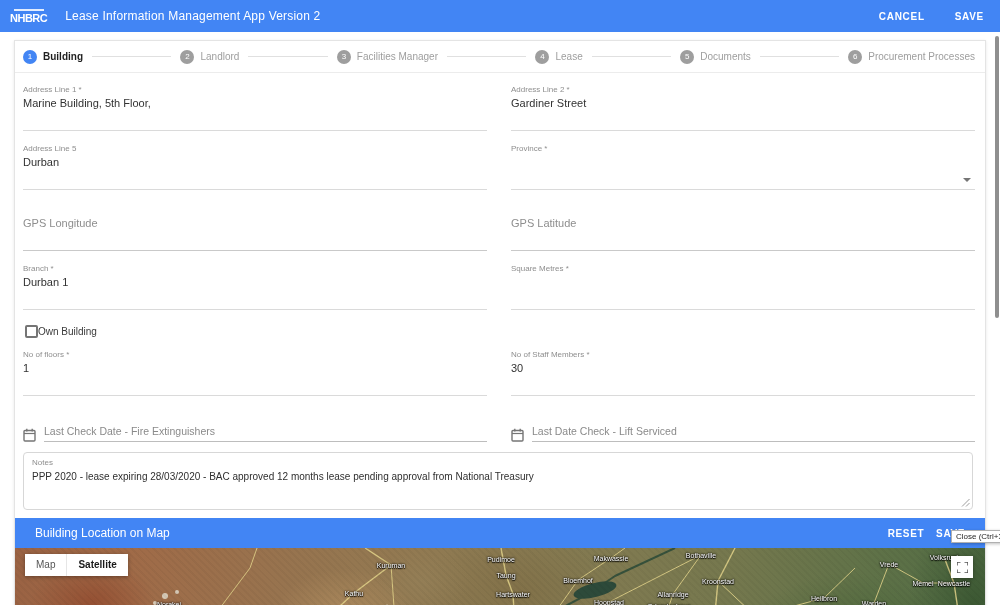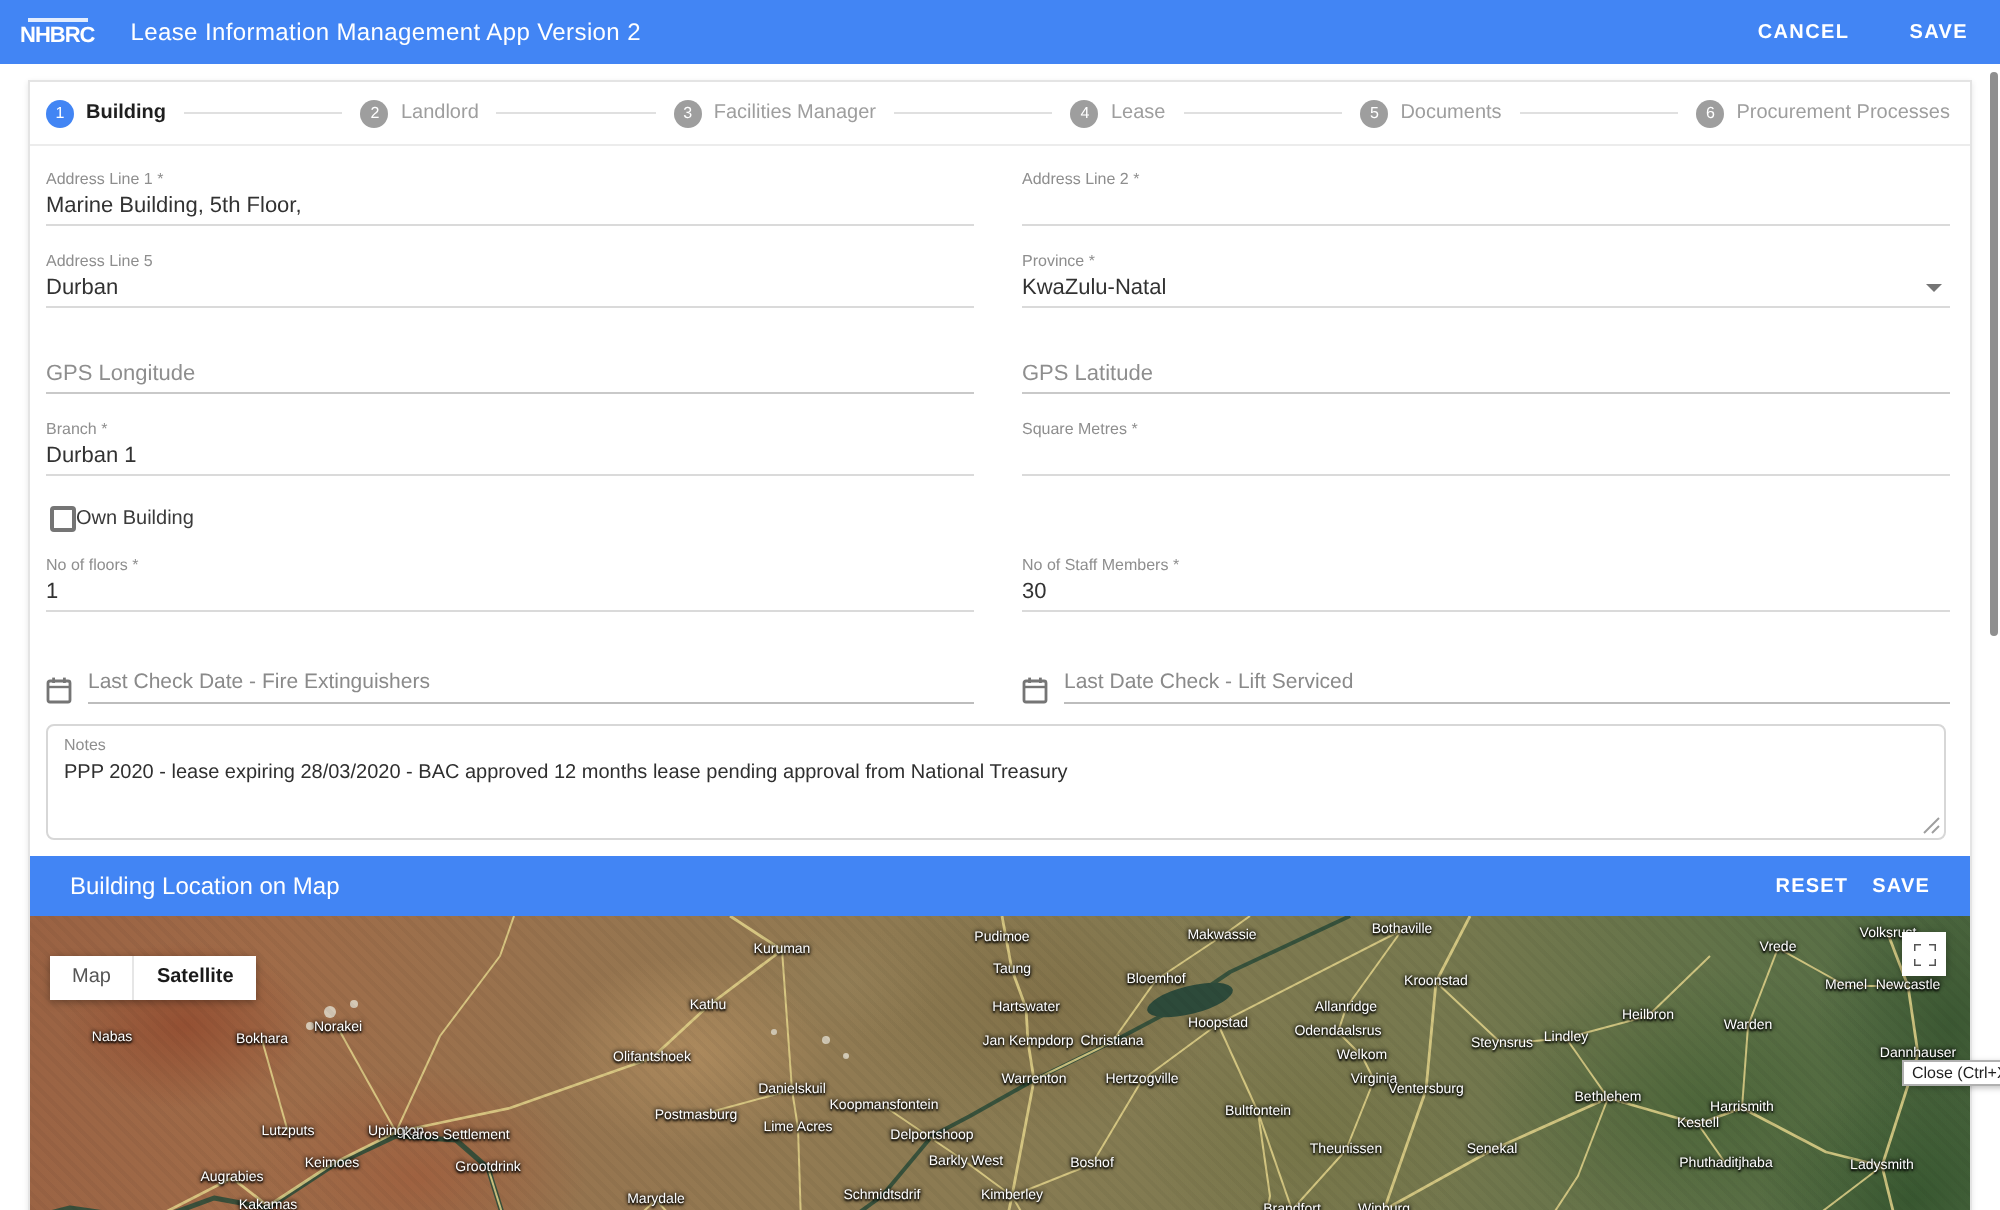--- a/index.html
+++ b/index.html
@@ -25,21 +25,21 @@
   .bubble{width:14px;height:14px;border-radius:50%;background:#9e9e9e;color:#fff;font-size:8px;
     display:inline-flex;align-items:center;justify-content:center;margin-right:6px}
   .step.active .bubble{background:#4285f4}
   .slabel{font-size:10px;color:#9e9e9e}
   .step.active .slabel{color:#1f1f1f;font-weight:bold}
   .connector{flex:1;height:1px;background:#e0e0e0;margin:0 9px}
 
   
   .form{padding:12px 10px 0 8px}
   .row2{display:grid;grid-template-columns:1fr 1fr;column-gap:24px}
-  .field{border-bottom:1px solid #dadada;padding-bottom:2px;margin-bottom:13px;position:relative}
+  .field{border-bottom:1px solid #dadada;padding-bottom:20px;margin-bottom:13px;position:relative}
   .flabel{font-size:8px;color:#8e8e8e;margin-bottom:3px}
   .fvalue{font-size:11px;color:#323232;min-height:13px;line-height:13px}
   .field.empty{border-bottom:1px solid #c9c9c9;margin-top:14px}
   .field.empty .fvalue{color:#8e8e8e}
   .dd-arrow{position:absolute;right:4px;bottom:7px;width:0;height:0;
     border-left:4px solid transparent;border-right:4px solid transparent;border-top:4px solid #757575}
 
   .checkrow{display:flex;align-items:center;margin:2px 0 12px 2px}
   .checkbox{width:13px;height:13px;border:2px solid #757575;border-radius:2px;background:#fff}
   .checklabel{font-size:10px;color:#3a3a3a;}
@@ -70,21 +70,21 @@
       radial-gradient(150px 100px at 86% 52%, rgba(62,92,47,.55), transparent 70%),
       radial-gradient(110px 85px at 97% 78%, rgba(42,76,38,.65), transparent 70%),
       radial-gradient(90px 120px at 99% 30%, rgba(45,75,40,.6), transparent 75%),
       linear-gradient(100deg,#9a6243 0%,#a06b48 12%,#97744f 28%,#927a52 40%,#857b52 55%,#75784e 72%,#5f7248 86%,#4e6a42 100%)}
   .map::after{content:"";position:absolute;inset:0;
     background:repeating-linear-gradient(45deg, rgba(0,0,0,.035) 0 2px, transparent 2px 5px)}
   .roads{position:absolute;inset:0;width:100%;height:100%}
   .town{position:absolute;transform:translate(-50%,-50%);font-size:7px;color:#fff;white-space:nowrap;
     text-shadow:0 0 2px rgba(0,0,0,.95),0 0 2px rgba(0,0,0,.9),0 1px 1px #000;z-index:3}
 
-  .maptype{position:absolute;top:20px;left:10px;display:flex;box-shadow:0 1px 4px rgba(0,0,0,.35);z-index:5;cursor:pointer}
+  .maptype{position:absolute;top:6px;left:10px;display:flex;box-shadow:0 1px 4px rgba(0,0,0,.35);z-index:5;cursor:pointer}
   .maptype .seg{background:#fff;height:22px;line-height:22px;padding:0 11px;font-size:10px;color:#565656}
   .maptype .seg.active{font-weight:bold;color:#1a1a1a}
   .maptype .seg + .seg{border-left:1px solid #e6e6e6}
 
   .fsbtn{position:absolute;top:8px;right:12px;width:22px;height:22px;background:#fff;z-index:5;
     display:flex;align-items:center;justify-content:center;box-shadow:0 1px 4px rgba(0,0,0,.35);cursor:pointer}
 
   .tooltip{position:absolute;left:951px;top:530px;background:#fff;border:1px solid #b0b0b0;
     box-shadow:1px 1px 3px rgba(0,0,0,.25);font-size:8px;color:#1f1f1f;padding:1px 4px;z-index:40;white-space:nowrap}
 
@@ -142,31 +142,31 @@
 
   <div class="form">
 
     <div class="row2">
       <div class="field">
         <div class="flabel">Address Line 1 *</div>
         <div class="fvalue">Marine Building, 5th Floor,</div>
       </div>
       <div class="field">
         <div class="flabel">Address Line 2 *</div>
+        <div class="fvalue">Gardiner Street</div>
       </div>
     </div>
 
     <div class="row2">
       <div class="field">
         <div class="flabel">Address Line 5</div>
         <div class="fvalue">Durban</div>
       </div>
       <div class="field">
         <div class="flabel">Province *</div>
-        <div class="fvalue">KwaZulu-Natal</div>
         <div class="dd-arrow"></div>
       </div>
     </div>
 
     <div class="row2">
       <div class="field empty">
         <div class="fvalue">GPS Longitude</div>
       </div>
       <div class="field empty">
         <div class="fvalue">GPS Latitude</div>

